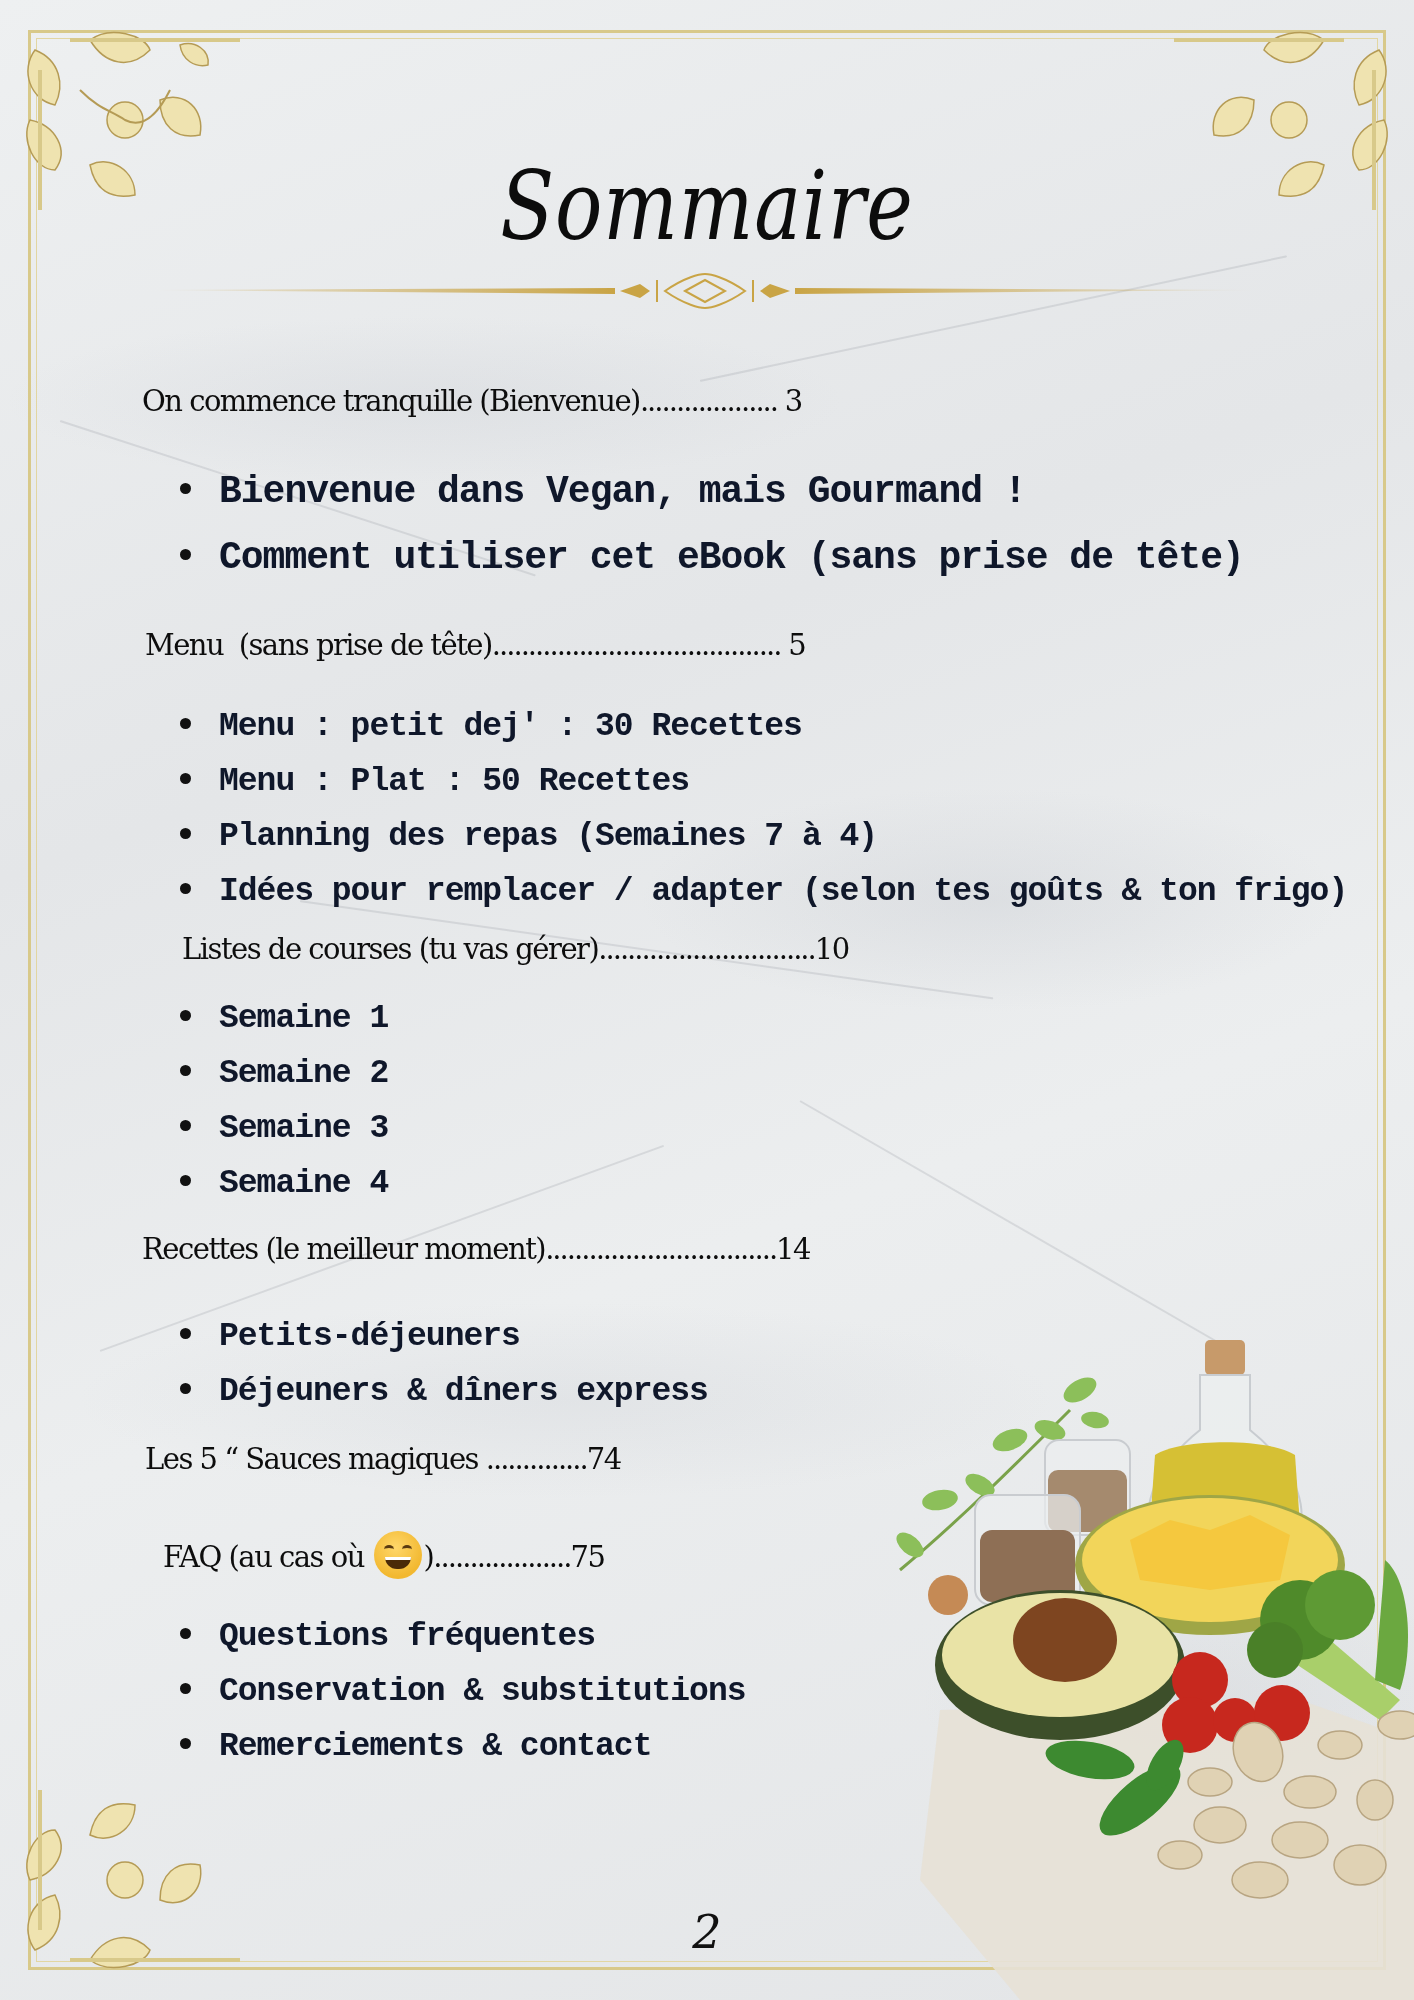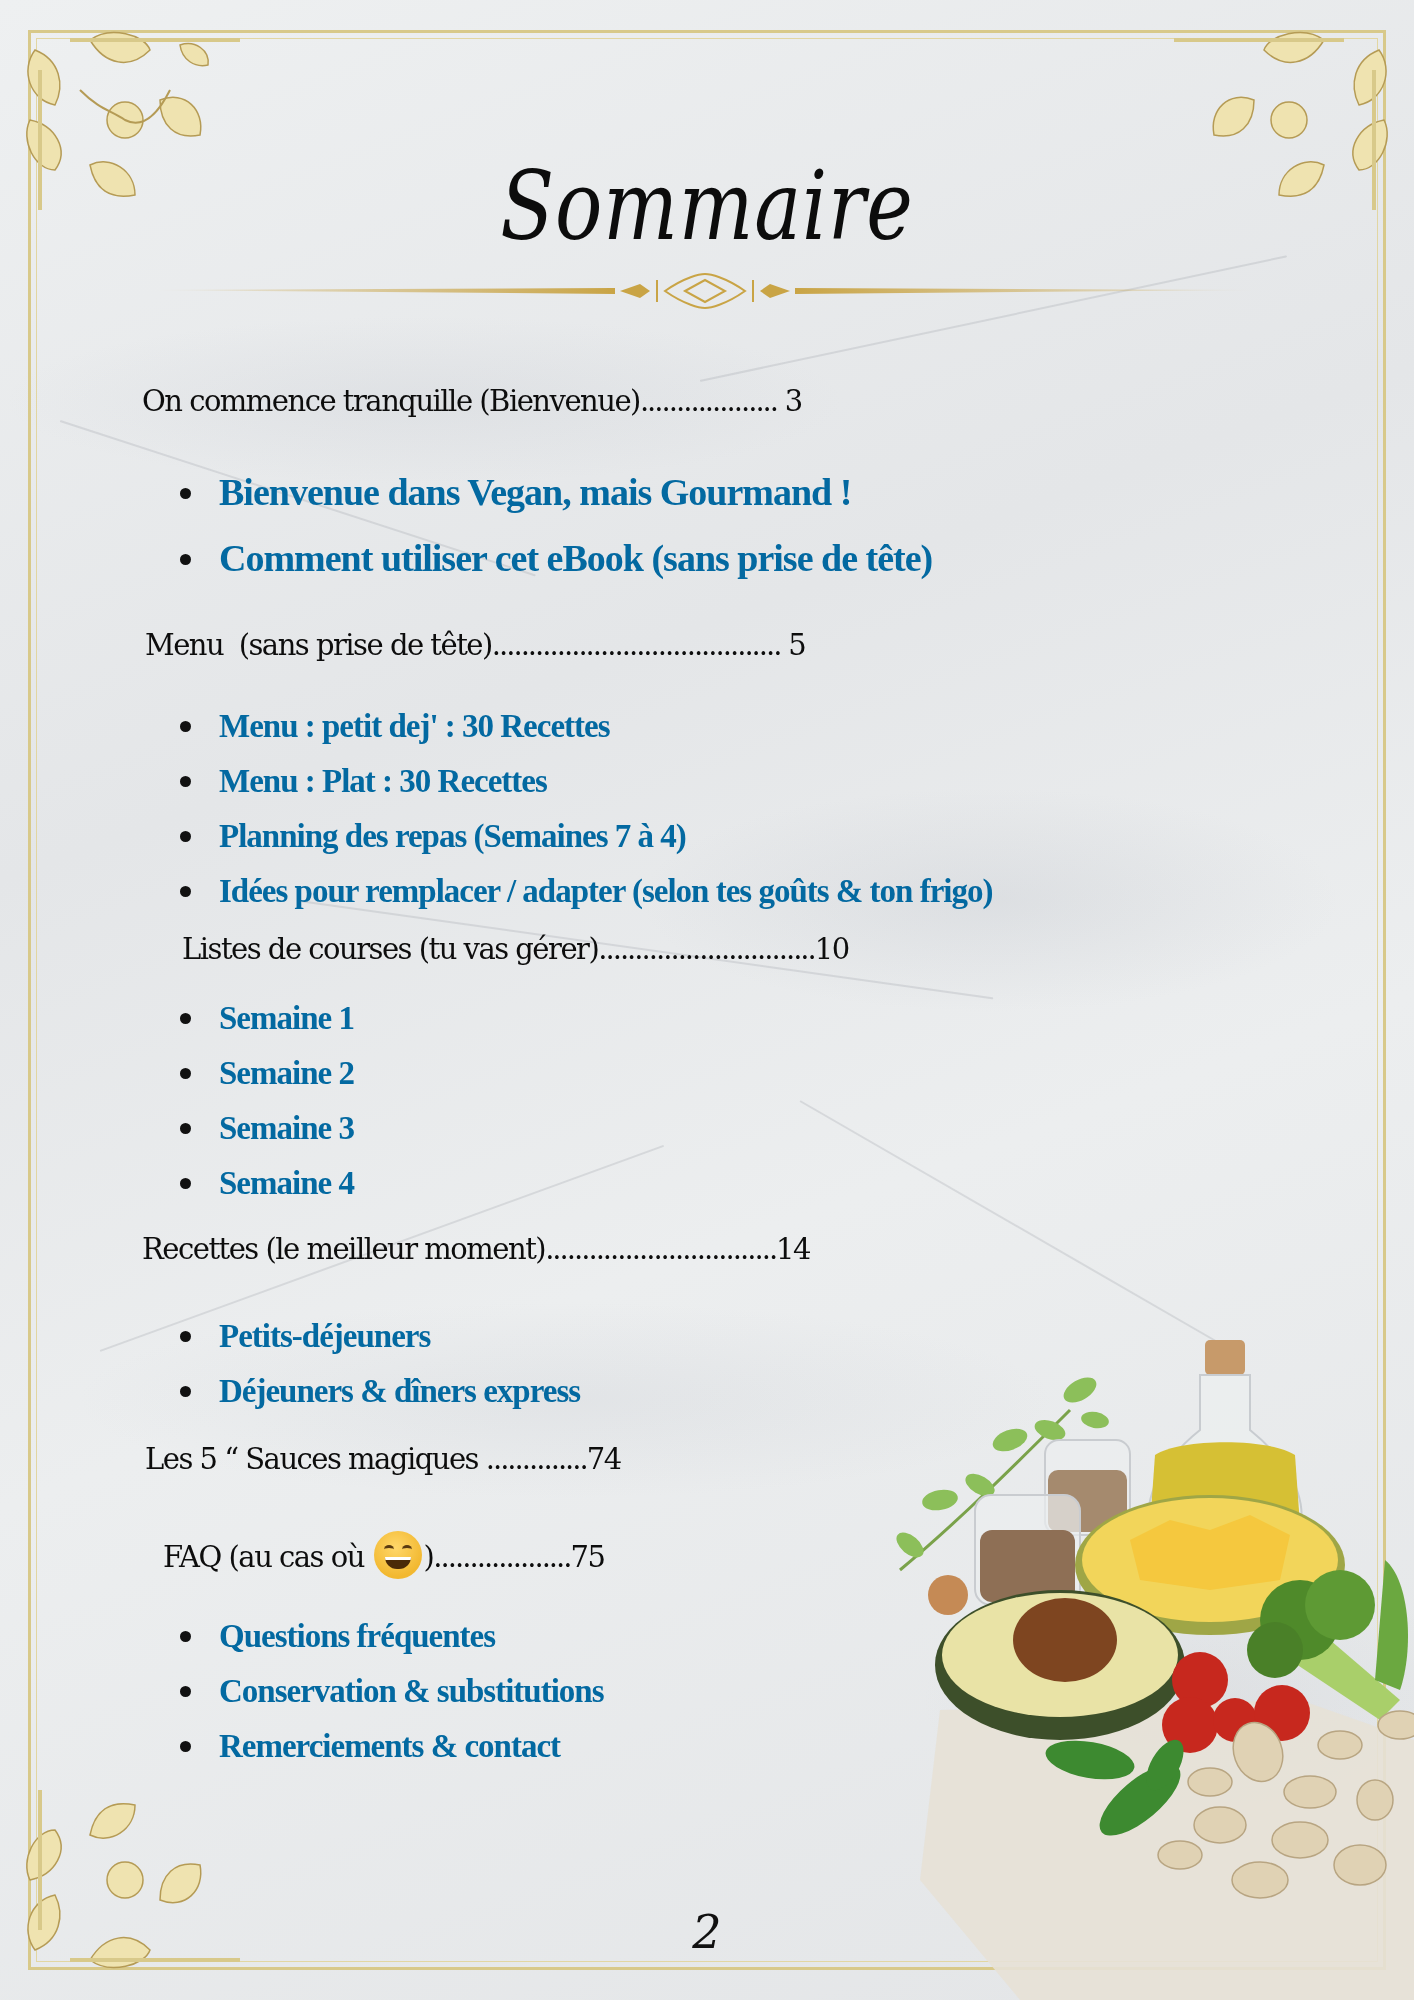--- a/index.html
+++ b/index.html
@@ -37,22 +37,22 @@
   }
   .divider { position:absolute; left:145px; width:1120px; top:272px; height:40px; }
 
   .toc { position:absolute; left:0; top:0; width:100%; }
   .heading {
     position:absolute; font-family:"DejaVu Serif", serif; font-weight:normal;
     font-size:29px; letter-spacing:-1.5px; white-space:nowrap; color:#0d0d0d;
   }
   .heading .dots { letter-spacing:-2px; }
   .sub {
-    position:absolute; font-family:Liberation Serif, serif; font-weight:bold;
-    white-space:nowrap; color:#0369a1; letter-spacing:-1px;
+    position:absolute; font-family:Liberation Mono, monospace; font-weight:bold;
+    white-space:nowrap; color:#0f172a; letter-spacing:-1px;
   }
   .sub::before {
     content:""; display:inline-block; width:11px; height:11px; border-radius:50%;
     background:#111; vertical-align:middle; margin-right:28px; position:relative; top:-3px;
   }
   .s-lg { font-size:38px; }
   .s-md { font-size:33px; }
   .emoji {
     display:inline-block; width:48px; height:48px; border-radius:50%;
     background:radial-gradient(circle at 45% 35%, #ffd76a, #f2b830 70%);
@@ -160,21 +160,21 @@
   <div class="heading" style="left:142px; top:384px;">
     <span>On commence tranquille (Bienvenue)</span><span class="dots">...................</span><span> 3</span>
   </div>
   <div class="sub s-lg" style="left:180px; top:470px;"><span>Bienvenue dans Vegan, mais Gourmand !</span></div>
   <div class="sub s-lg" style="left:180px; top:536px;"><span>Comment utiliser cet eBook (sans prise de tête)</span></div>
 
   <div class="heading" style="left:145px; top:628px;">
     <span style="white-space:pre;">Menu  (sans prise de tête)</span><span class="dots">........................................</span><span> 5</span>
   </div>
   <div class="sub s-md" style="left:180px; top:708px;"><span>Menu : petit dej' : 30 Recettes</span></div>
-  <div class="sub s-md" style="left:180px; top:763px;"><span>Menu : Plat : 30 Recettes</span></div>
+  <div class="sub s-md" style="left:180px; top:763px;"><span>Menu : Plat : 50 Recettes</span></div>
   <div class="sub s-md" style="left:180px; top:818px;"><span>Planning des repas (Semaines 7 à 4)</span></div>
   <div class="sub s-md" style="left:180px; top:873px;"><span>Idées pour remplacer / adapter (selon tes goûts &amp; ton frigo)</span></div>
 
   <div class="heading" style="left:142px; top:932px;margin-left:40px;">
     <span>Listes de courses (tu vas gérer)</span><span class="dots">..............................</span><span>10</span>
   </div>
   <div class="sub s-md" style="left:180px; top:1000px;"><span>Semaine 1</span></div>
   <div class="sub s-md" style="left:180px; top:1055px;"><span>Semaine 2</span></div>
   <div class="sub s-md" style="left:180px; top:1110px;"><span>Semaine 3</span></div>
   <div class="sub s-md" style="left:180px; top:1165px;"><span>Semaine 4</span></div>

